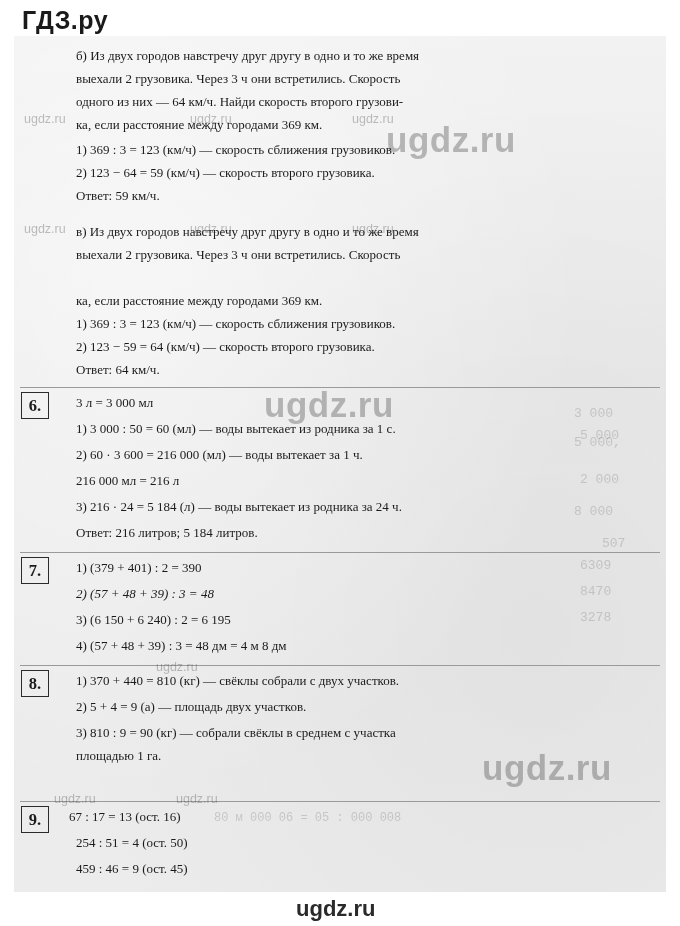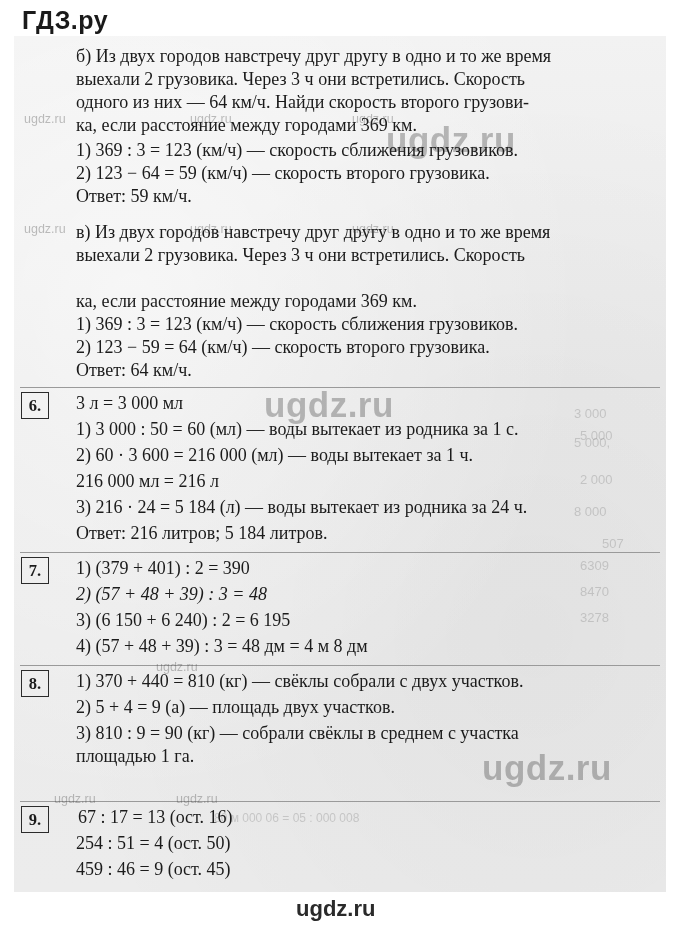--- a/index.html
+++ b/index.html
@@ -54,21 +54,21 @@
   }
   .content {
     position: absolute;
     left: 0; top: 0;
     width: 652px;
     height: 856px;
     color: #1b1b1b;
   }
   .line {
     position: absolute;
-    font-size: 18px;
+    font-size: 13px;
     line-height: 20px;
     white-space: nowrap;
     text-align: center;
   }
   .numbox {
     position: absolute;
     border: 1.4px solid #2b2b2b;
     width: 26px;
     height: 25px;
     font-size: 16.5px;
@@ -108,21 +108,21 @@
     font-family: "Liberation Sans", sans-serif;
     font-weight: bold;
     color: #2a2a2a;
     font-size: 22px;
   }
   
   .bleed {
     position: absolute;
     color: rgba(120,120,120,0.30);
     font-size: 13px;
-    font-family: Liberation Sans, sans-serif;
+    font-family: Liberation Mono, monospace;
     pointer-events: none;
   }
 </style>
 </head>
 <body>
 
 <div class="page">
 
   <div class="site-logo">ГДЗ.ру</div>
 
@@ -177,21 +177,21 @@
 
       <div class="numbox" style="left:7px; top:634px;">8.</div>
       <div class="line" style="left:62px; top:635px;">1) 370 + 440 = 810 (кг) — свёклы собрали с двух участков.</div>
       <div class="line" style="left:62px; top:661px;">2) 5 + 4 = 9 (а) — площадь двух участков.</div>
       <div class="line" style="left:62px; top:687px;">3) 810 : 9 = 90 (кг) — собрали свёклы в среднем с участка</div>
       <div class="line" style="left:62px; top:710px;">площадью 1 га.</div>
 
       <div class="rule" style="top:765px;"></div>
 
       <div class="numbox" style="left:7px; top:770px;">9.</div>
-      <div class="line" style="left:64px; top:771px;">67 : 17 = 13 (ост. 16)</div>
+      <div class="line" style="left:55px; top:771px;">67 : 17 = 13 (ост. 16)</div>
       <div class="line" style="left:62px; top:797px;">254 : 51 = 4 (ост. 50)</div>
       <div class="line" style="left:62px; top:823px;">459 : 46 = 9 (ост. 45)</div>
 
     </div>
   </div>
 
   <div class="wm-small" style="left:24px;  top:112px;">ugdz.ru</div>
   <div class="wm-small" style="left:190px; top:112px;">ugdz.ru</div>
   <div class="wm-small" style="left:352px; top:112px;">ugdz.ru</div>
   <div class="wm-big" style="left:386px; top:120px;">ugdz.ru</div>

